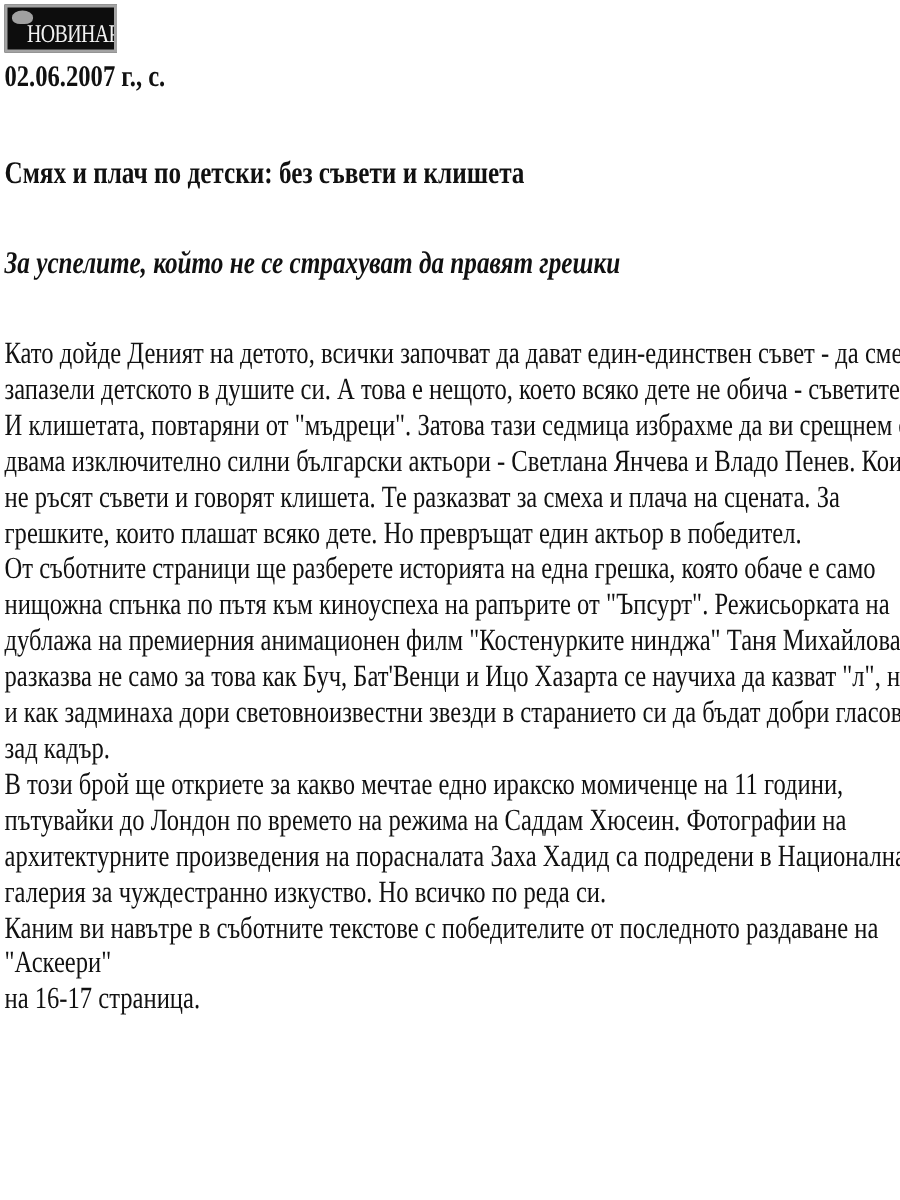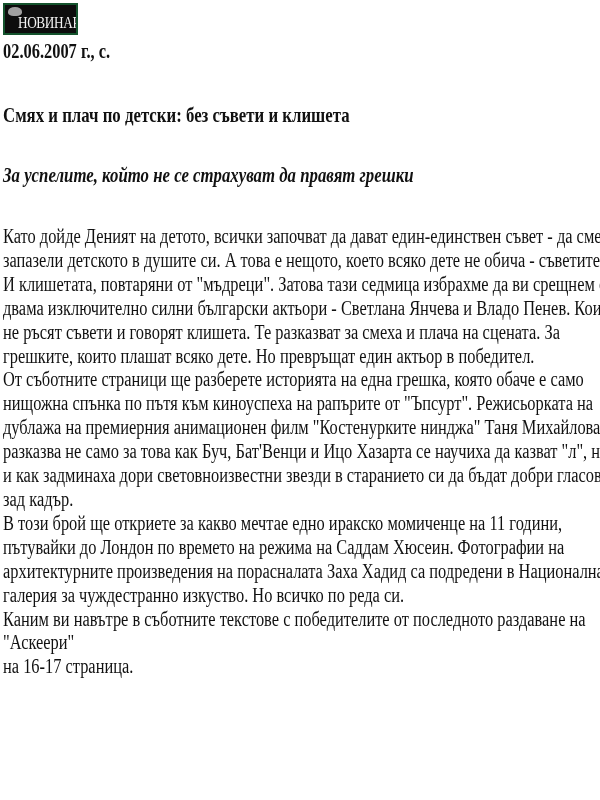--- a/index.html
+++ b/index.html
@@ -5,21 +5,21 @@
     html, body { margin: 0; padding: 0; background: #ffffff; }
     body {
       width: 600px; height: 800px; overflow: hidden; position: relative;
       font-family: "Liberation Serif", "DejaVu Serif", serif;
       color: #111111;
     }
     .logo {
       position: absolute; left: 3px; top: 3px;
       width: 75px; height: 32px;
       background: #0d0d0d;
-      border: 2px solid #14532d;
+      border: 2px solid #a3a3a3;
       box-sizing: border-box;
       display: flex; align-items: flex-end;
       overflow: hidden;
     }
     .logo-emblem {
       position: absolute; left: 3px; top: 2px;
       width: 14px; height: 9px;
       border-radius: 50% 50% 40% 40%;
       background: #bbbbbb;
       opacity: 0.85;

